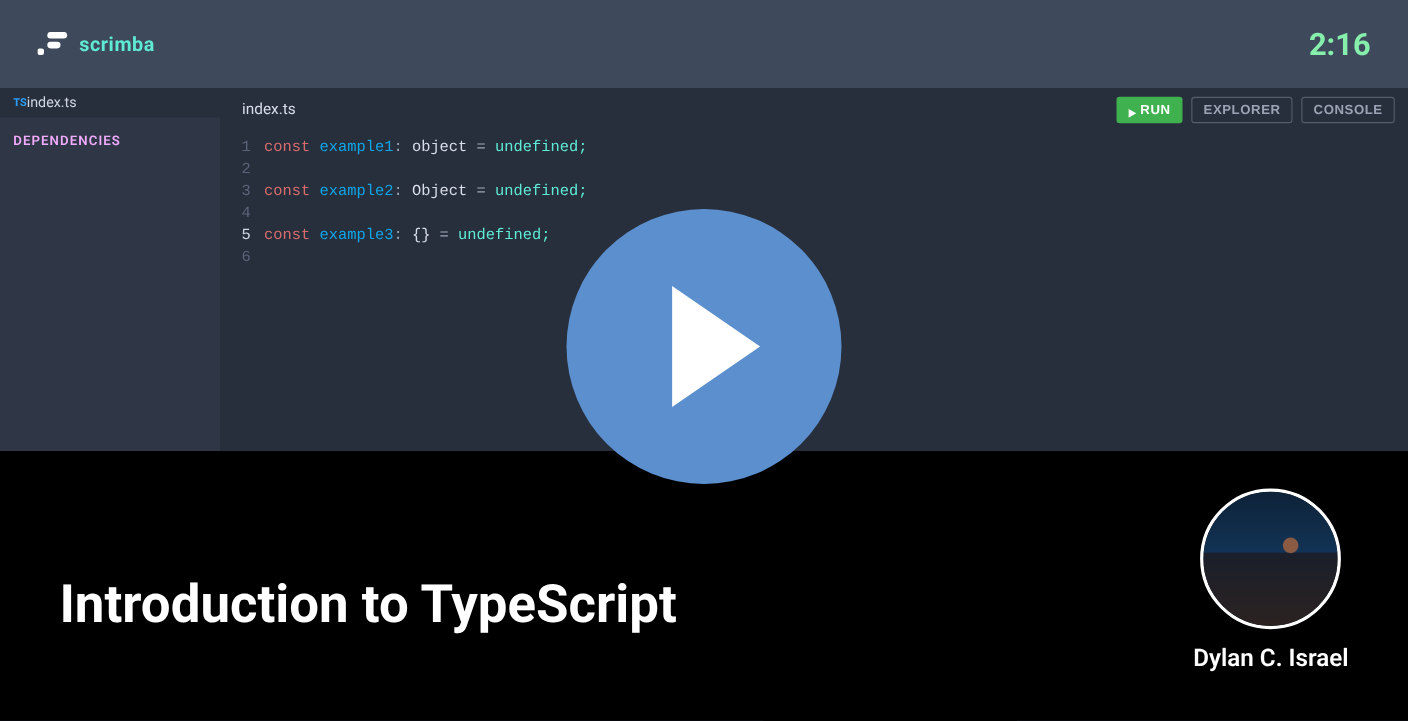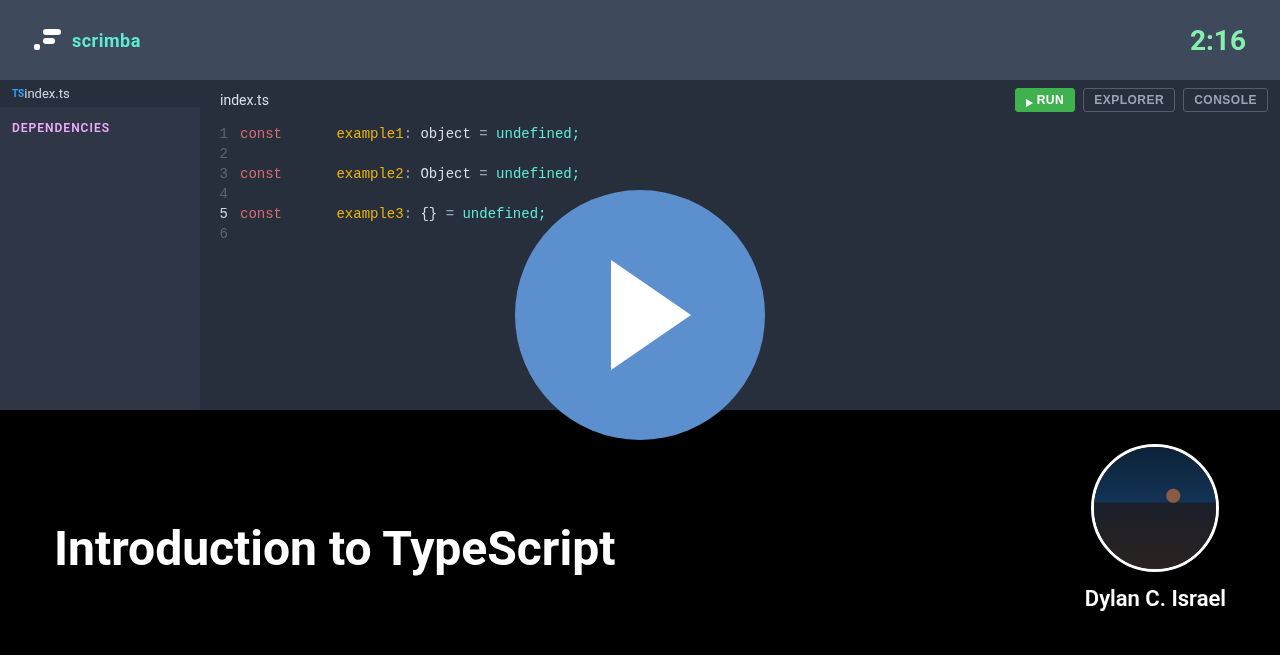--- a/index.html
+++ b/index.html
@@ -112,21 +112,21 @@
   .gutter {
     width:40px;
     text-align:right;
     padding-right:12px;
     color:#5a6478;
     user-select:none;
   }
   .gutter.active { color:#cfd6e2; }
   .code-content { white-space:pre; }
   .tok-kw { color:#d86c6c; }
-  .tok-id { color:#eab308;margin-left:46px; }
+  .tok-id { color:#0ea5e9; }
   .tok-punc { color:#9aa3b4; }
   .tok-type { color:#d8dee9; }
   .tok-undef { color:#5eead4; }
 
   
   .play-overlay {
     position:absolute;
     left:50%;
     top:50%;
     transform:translate(-50%, calc(-50% - 13px));

